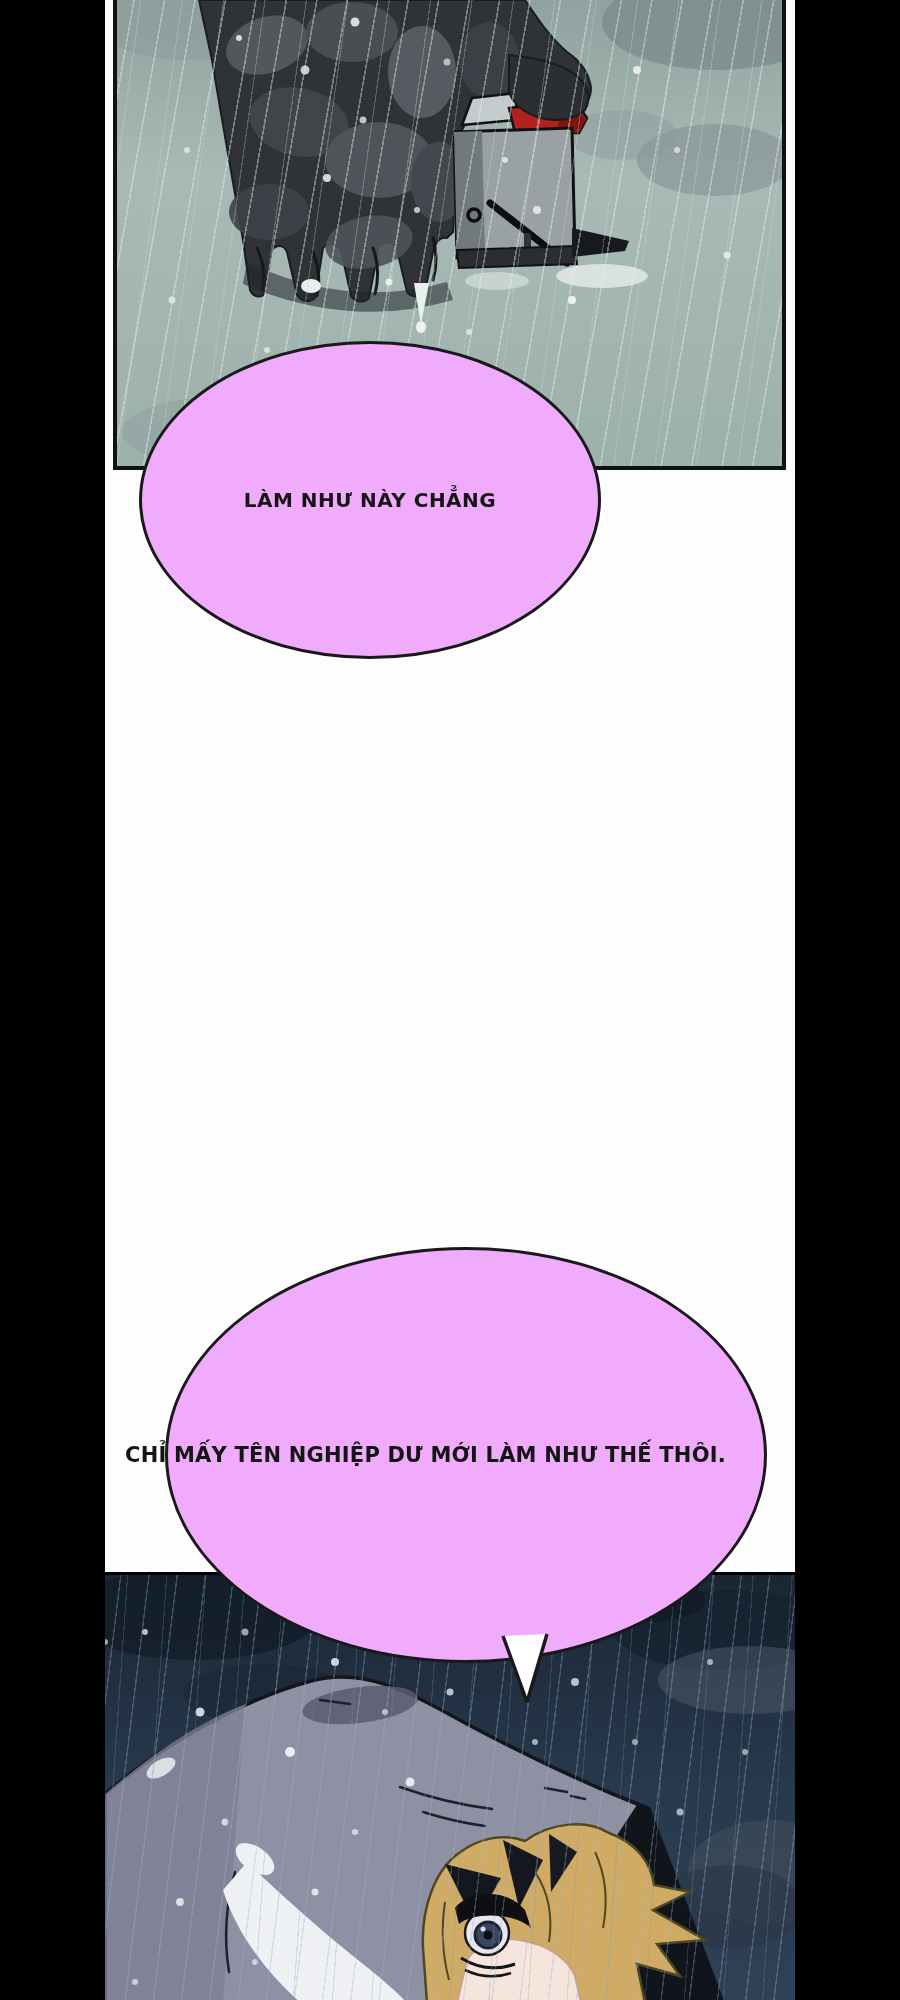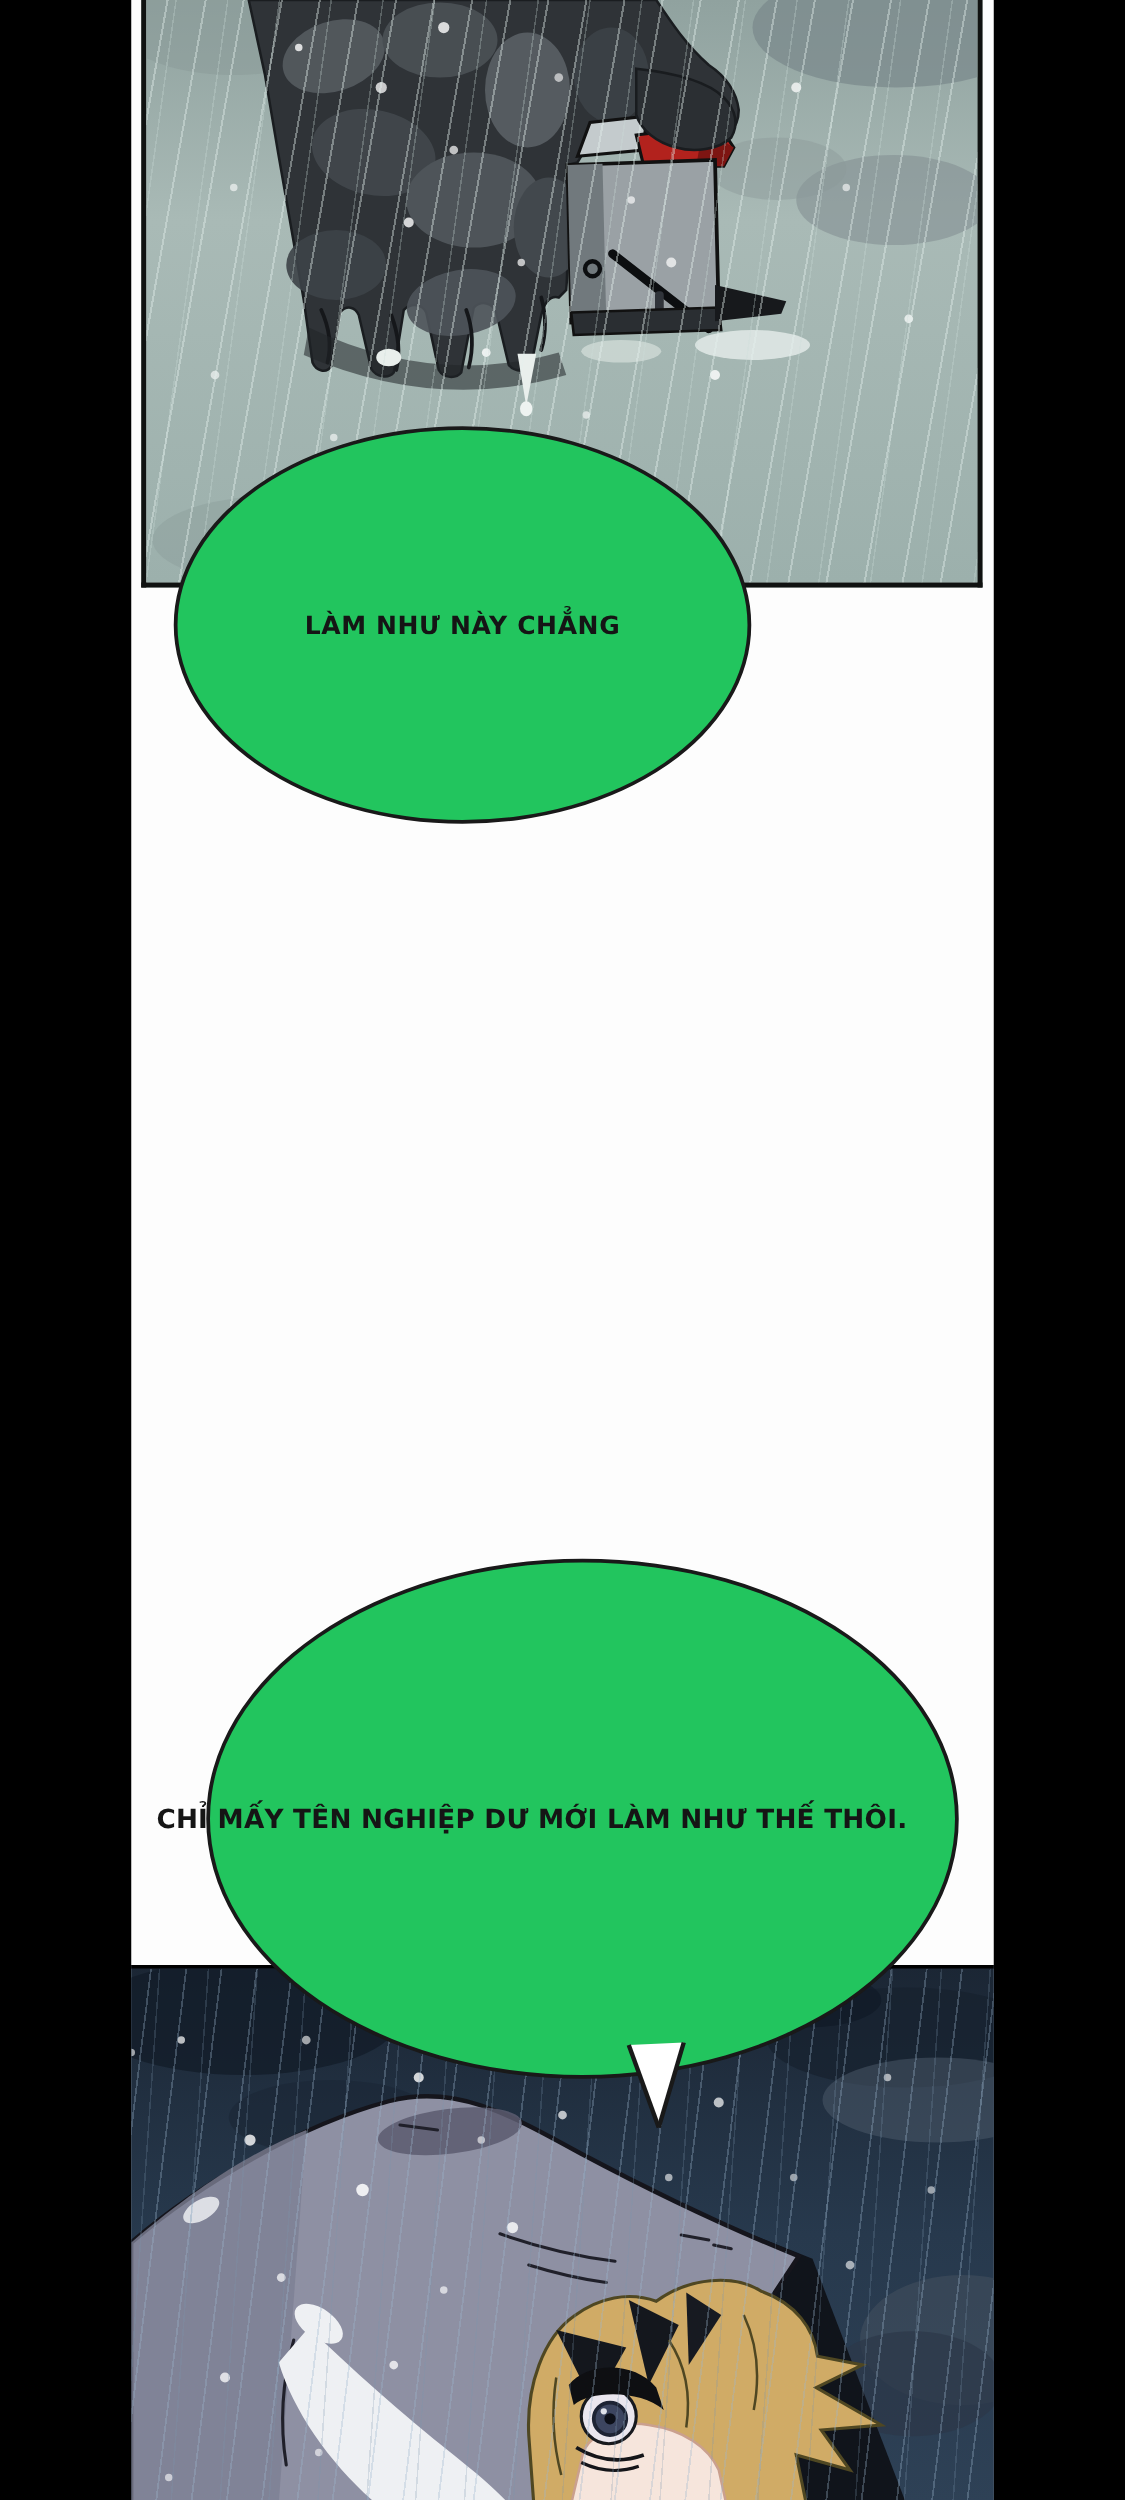--- a/index.html
+++ b/index.html
@@ -35,21 +35,21 @@
   }
   .panel-bottom svg{position:absolute;left:0;top:-3px;}
   .rain-bottom{
     position:absolute;left:0;top:0;width:100%;height:100%;z-index:3;pointer-events:none;
     background-image:
       repeating-linear-gradient(97deg, transparent 0 15px, rgba(156,182,206,.32) 15px 16.4px, transparent 16.4px 28px),
       repeating-linear-gradient(94deg, transparent 0 22px, rgba(122,148,172,.24) 22px 23.2px, transparent 23.2px 39px);
   }
   
   .bubble{
-    position:absolute;background:#22c55e;border:3.5px solid #191919;border-radius:50%;
+    position:absolute;background:#f0abfc;border:3.5px solid #191919;border-radius:50%;
     display:flex;align-items:center;justify-content:center;text-align:center;
     color:#151515;font-weight:bold;
   }
   .bubble-1{left:139px;top:341px;width:456px;height:312px;z-index:5;
     font-size:20px;line-height:28px;letter-spacing:.5px;}
   .bubble-2{left:165px;top:1247px;width:596px;height:410px;z-index:6;
     font-size:21px;line-height:30px;letter-spacing:.2px;}
   .bubble-2 .txt{padding-right:81px;white-space:nowrap;}
   .tail-2{position:absolute;left:495px;top:1632px;z-index:7;}
 </style>

